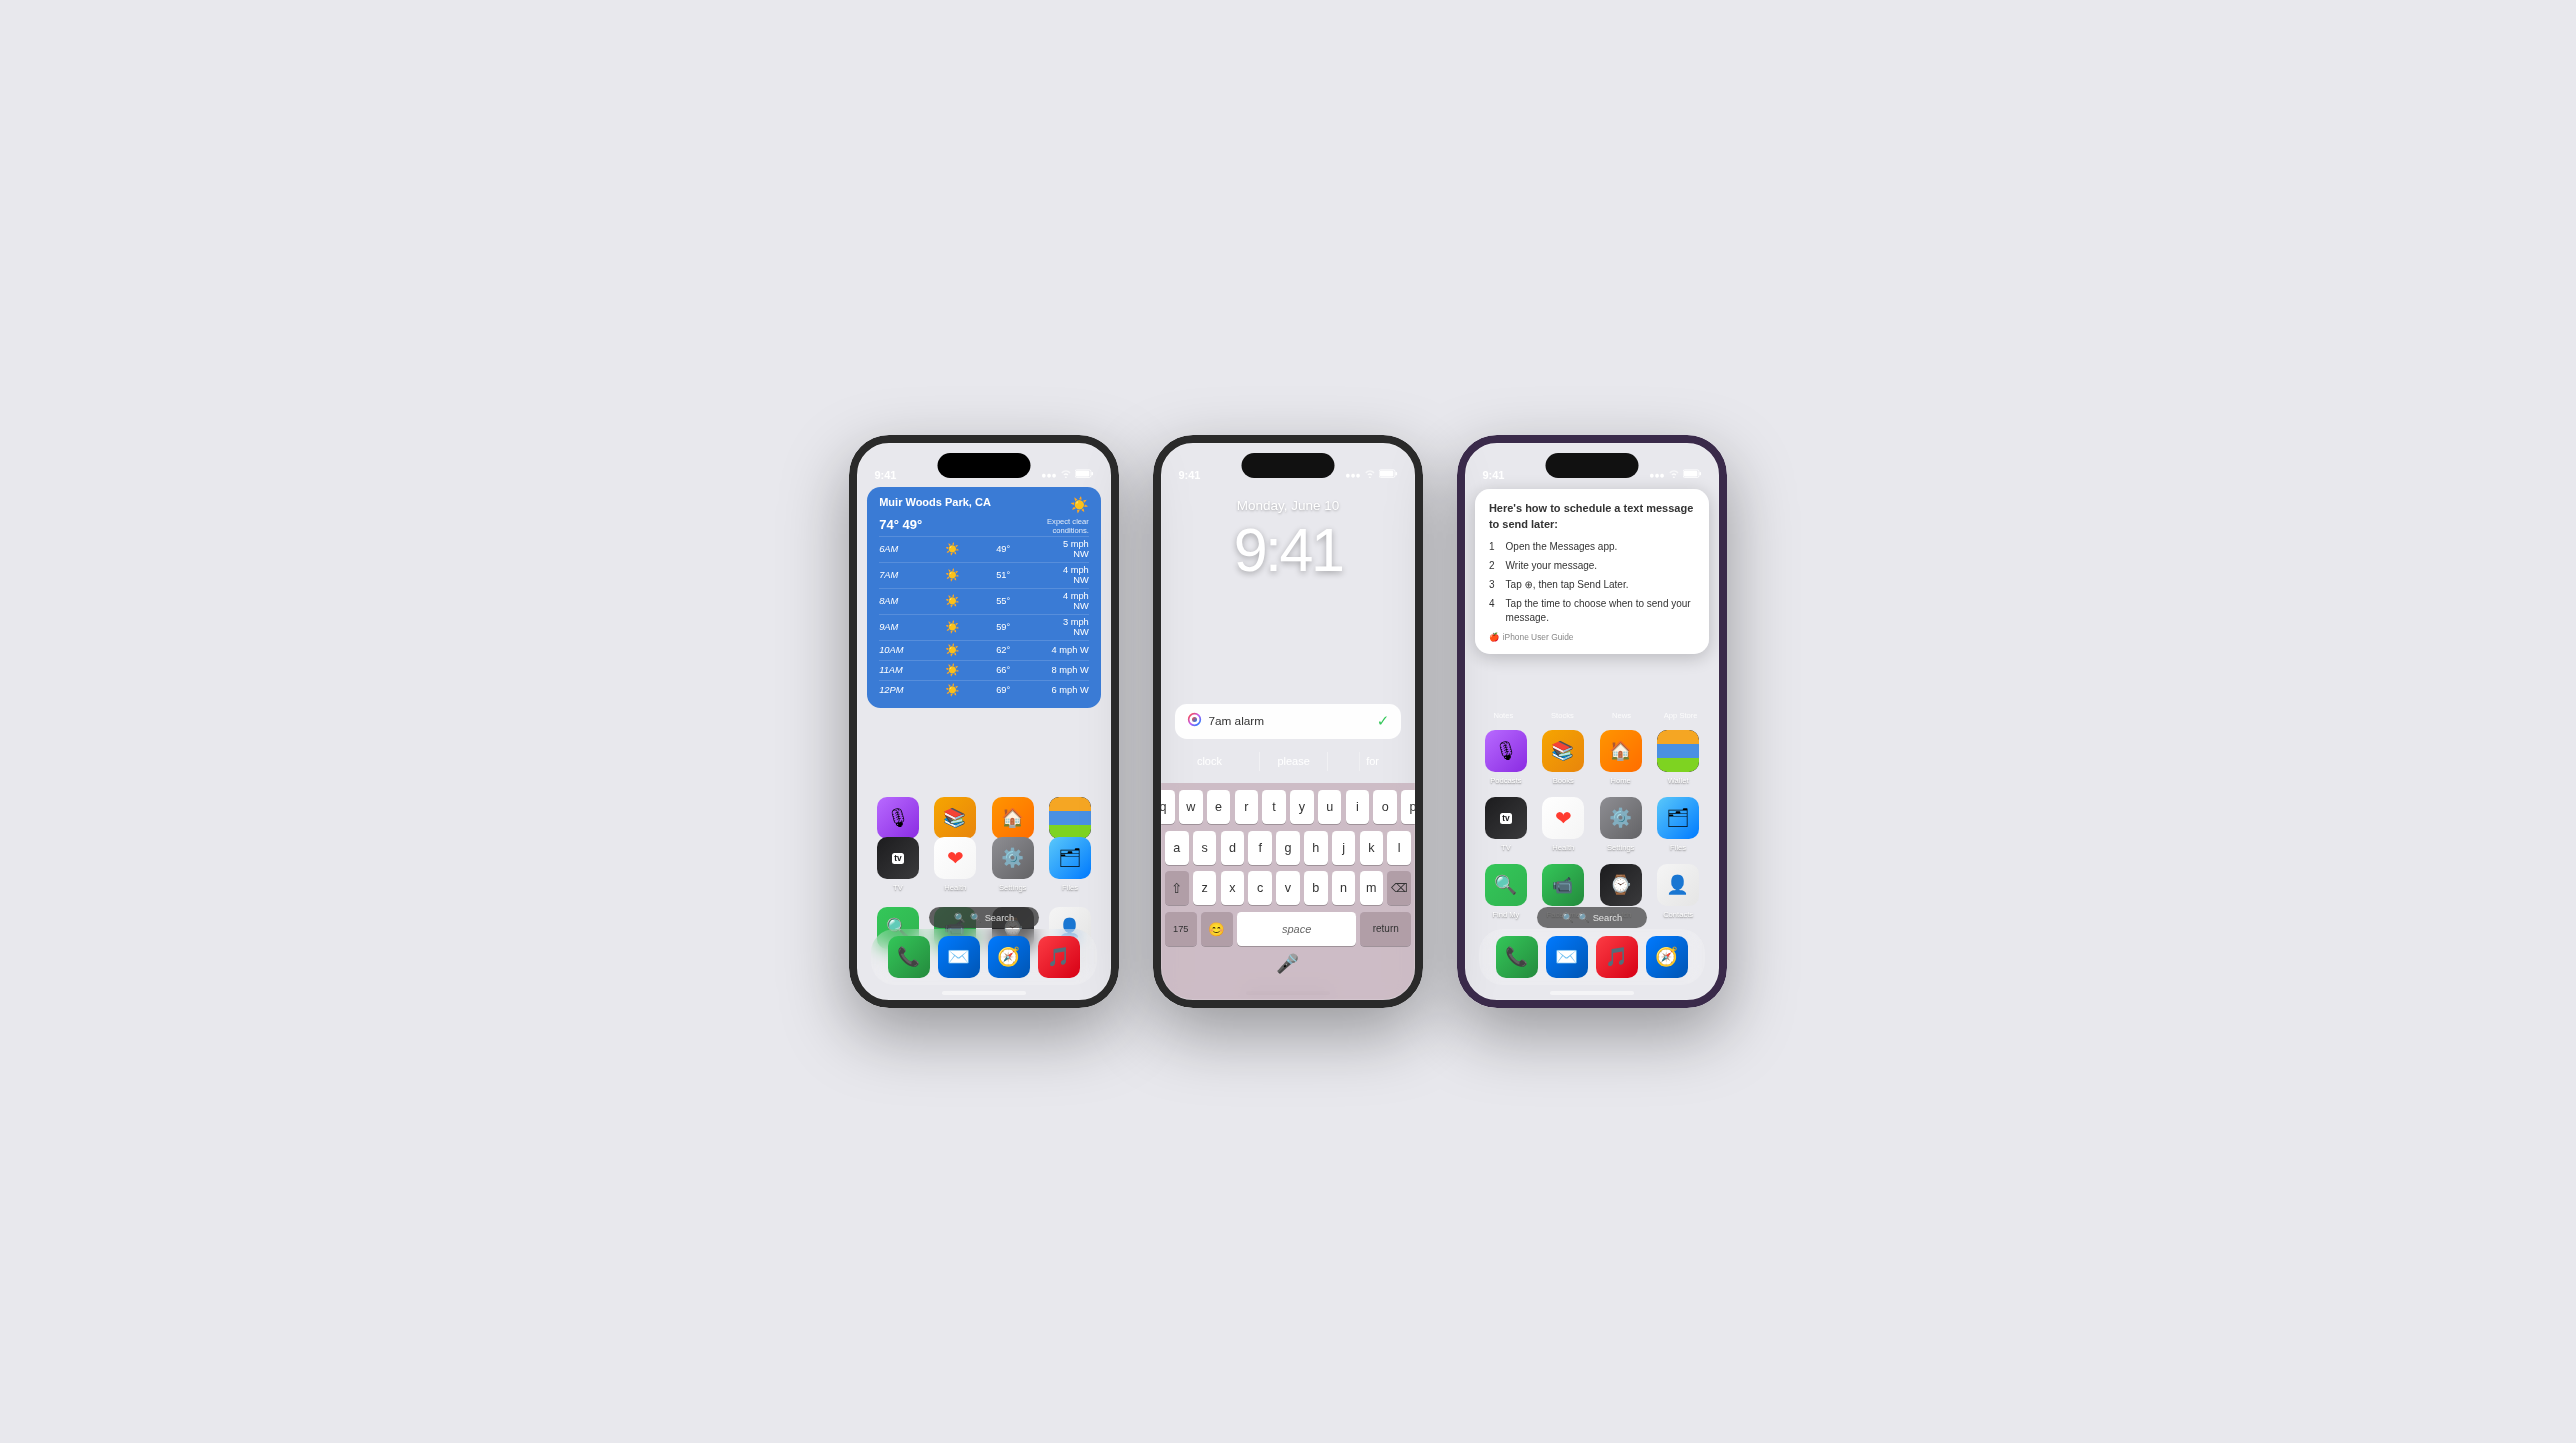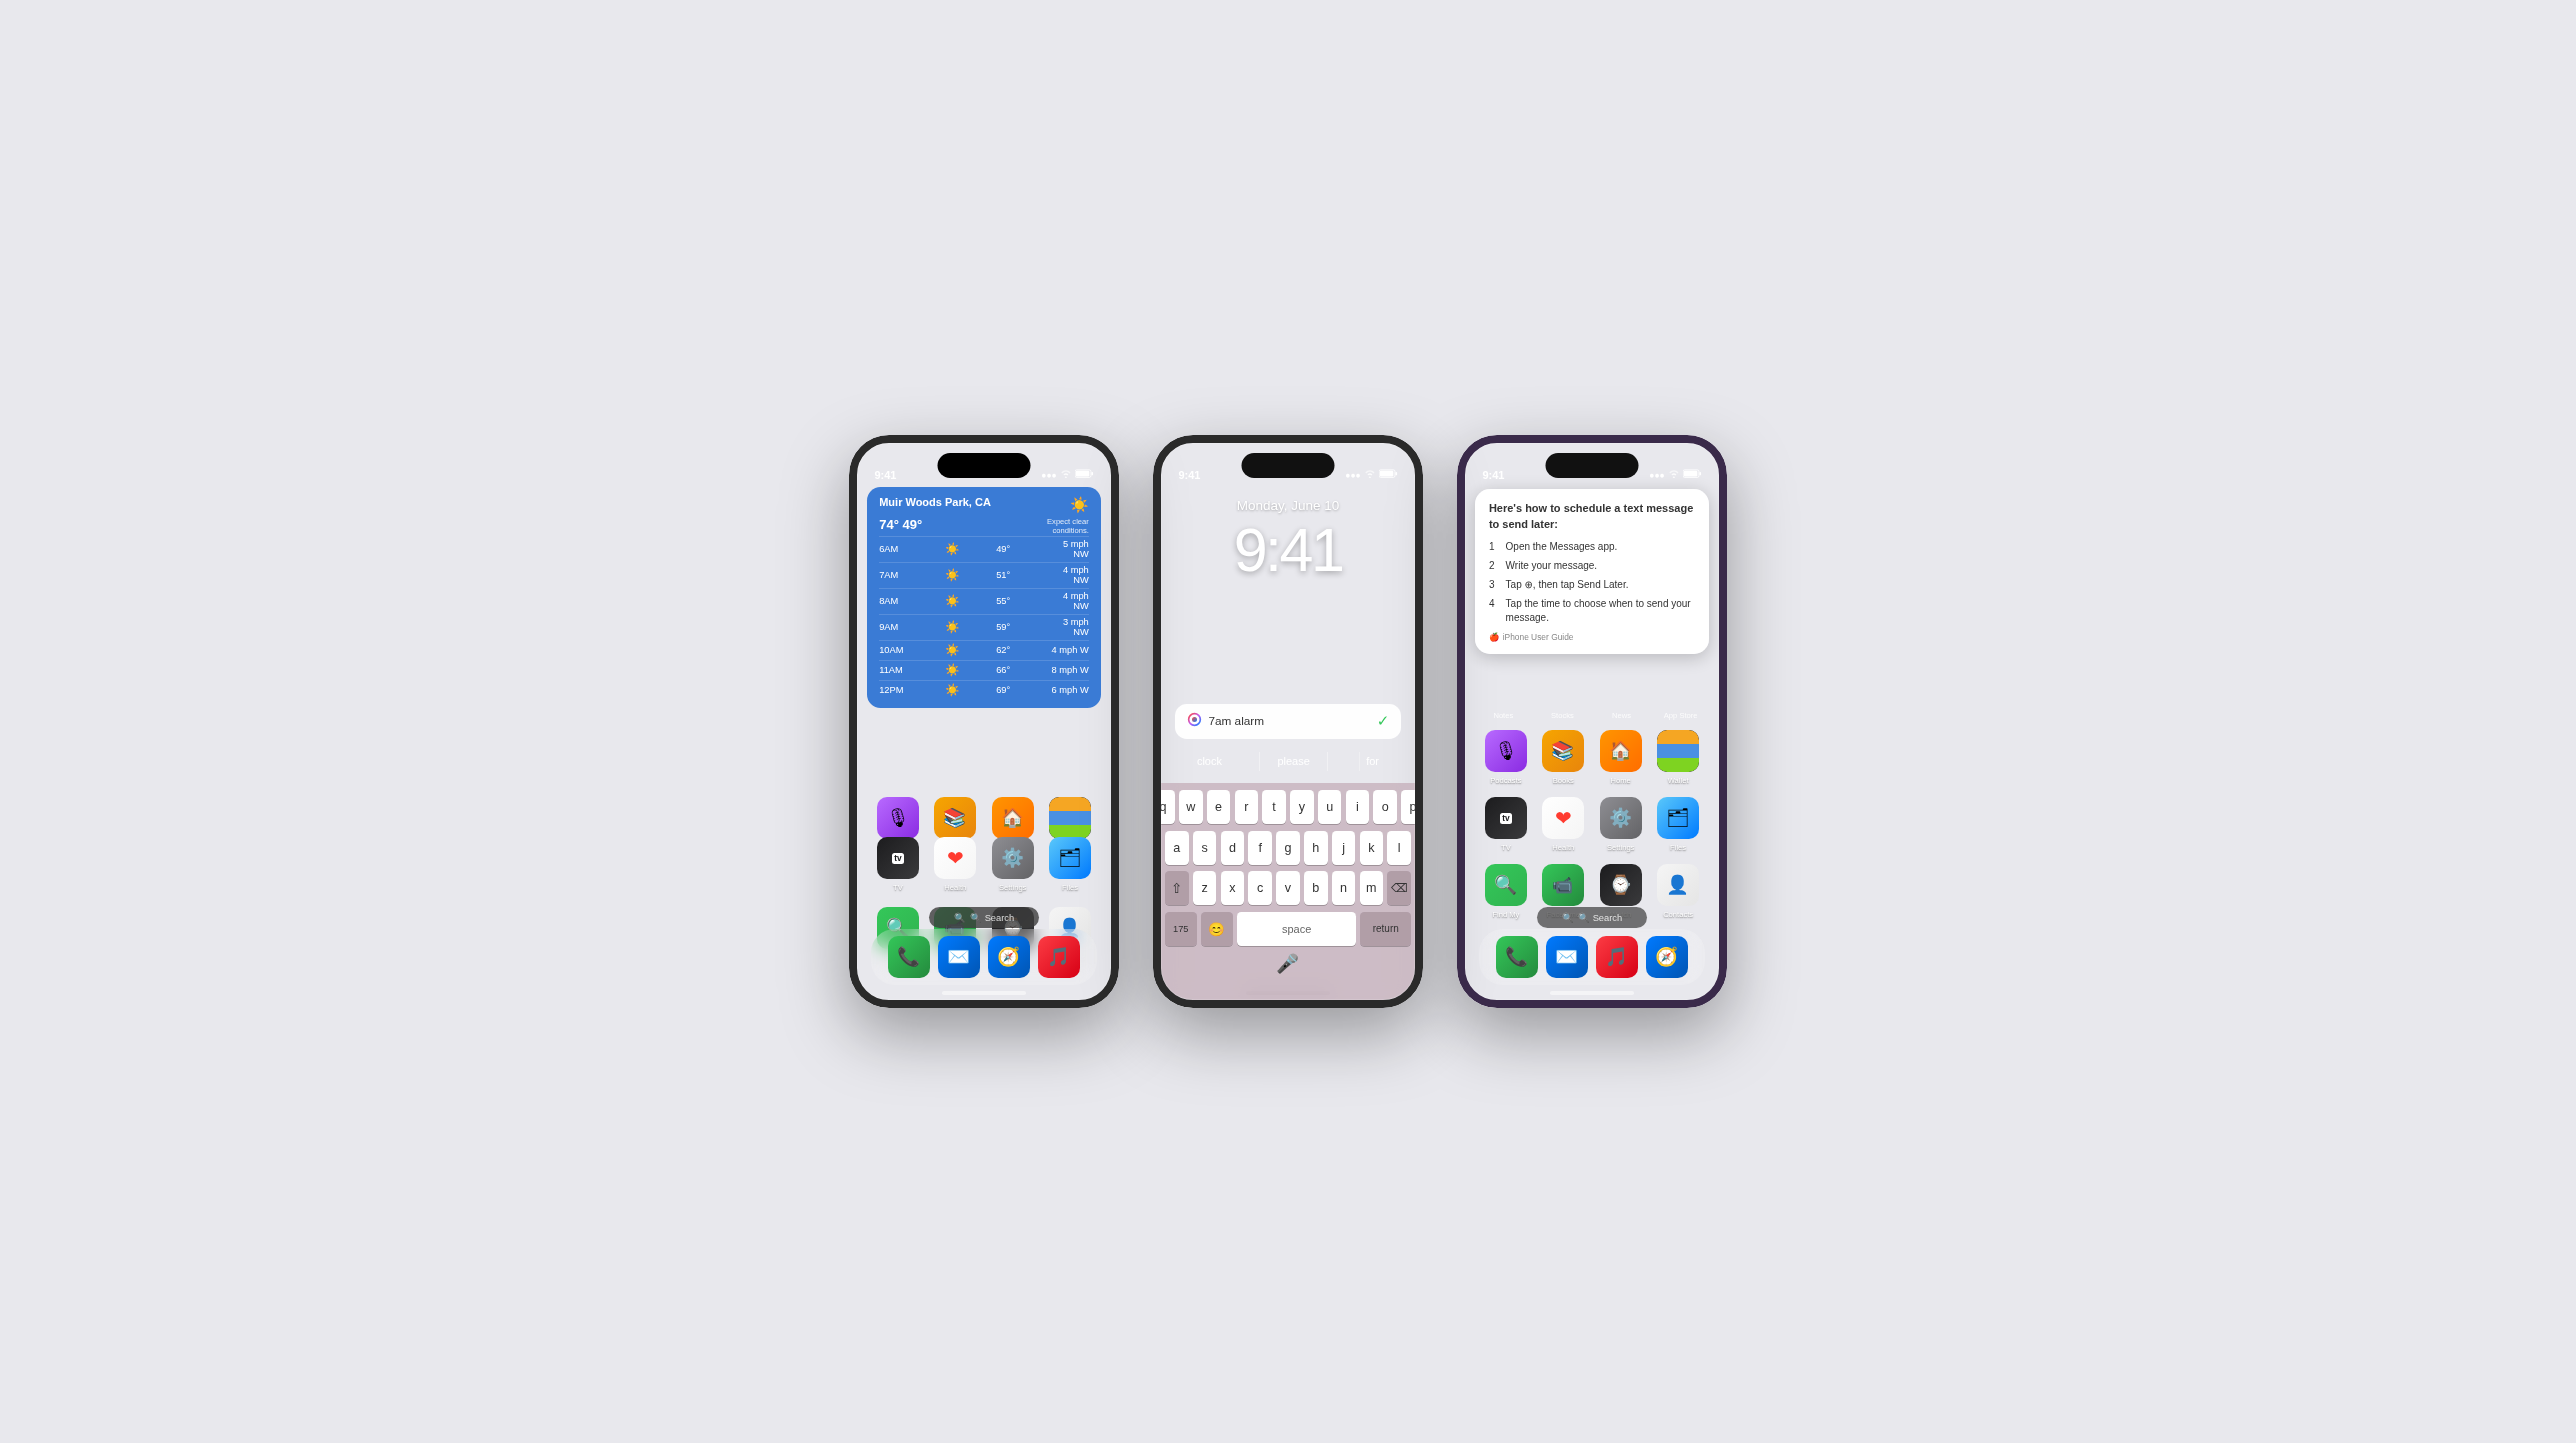--- a/index.html
+++ b/index.html
@@ -101,21 +101,21 @@
     .weather-note { font-size: 7.6px; text-align: right; color: rgba(255,255,255,0.85); line-height: 1.2; }
     .weather-rows { }
     .weather-row {
       display: flex;
       align-items: center;
       justify-content: space-between;
       padding: 2.5px 0;
       font-size: 9.3px;
       border-top: 0.8px solid rgba(255,255,255,0.15);
     }
-    .weather-row-time { width: 34px; font-weight: 500; }
+    .weather-row-time { width: 34px; font-weight: 500; font-style: italic; }
     .weather-row-icon { font-size: 11.8px; }
     .weather-row-temp { width: 23.6px; text-align: center; }
     .weather-row-wind { width: 42px; text-align: right; }
     .app-row { display: flex; justify-content: space-around; margin-bottom: 17px; }
     .app-icon {
       display: flex;
       flex-direction: column;
       align-items: center;
       gap: 3.4px;
       width: 51px;
@@ -273,21 +273,21 @@
       box-shadow: 0 0.8px 0 rgba(0,0,0,0.3);
       flex: 1;
       max-width: 27px;
     }
     .kb-key-special {
       background: rgba(170,150,160,0.8);
       color: #333;
       font-size: 10px;
     }
     .kb-key-wide { max-width: none; flex: 1.5; }
-    .kb-key-space { max-width: none; flex: 4; font-size: 11px; color: #666; }
+    .kb-key-space { max-width: none; flex: 4; font-size: 11px; color: #666; font-style: italic; }
 
     
     .siri-bubble {
       position: absolute;
       top: 46px;
       left: 10px; right: 10px;
       background: rgba(255,255,255,0.97);
       border-radius: 15px;
       padding: 11.8px 13.5px;
       z-index: 20;

